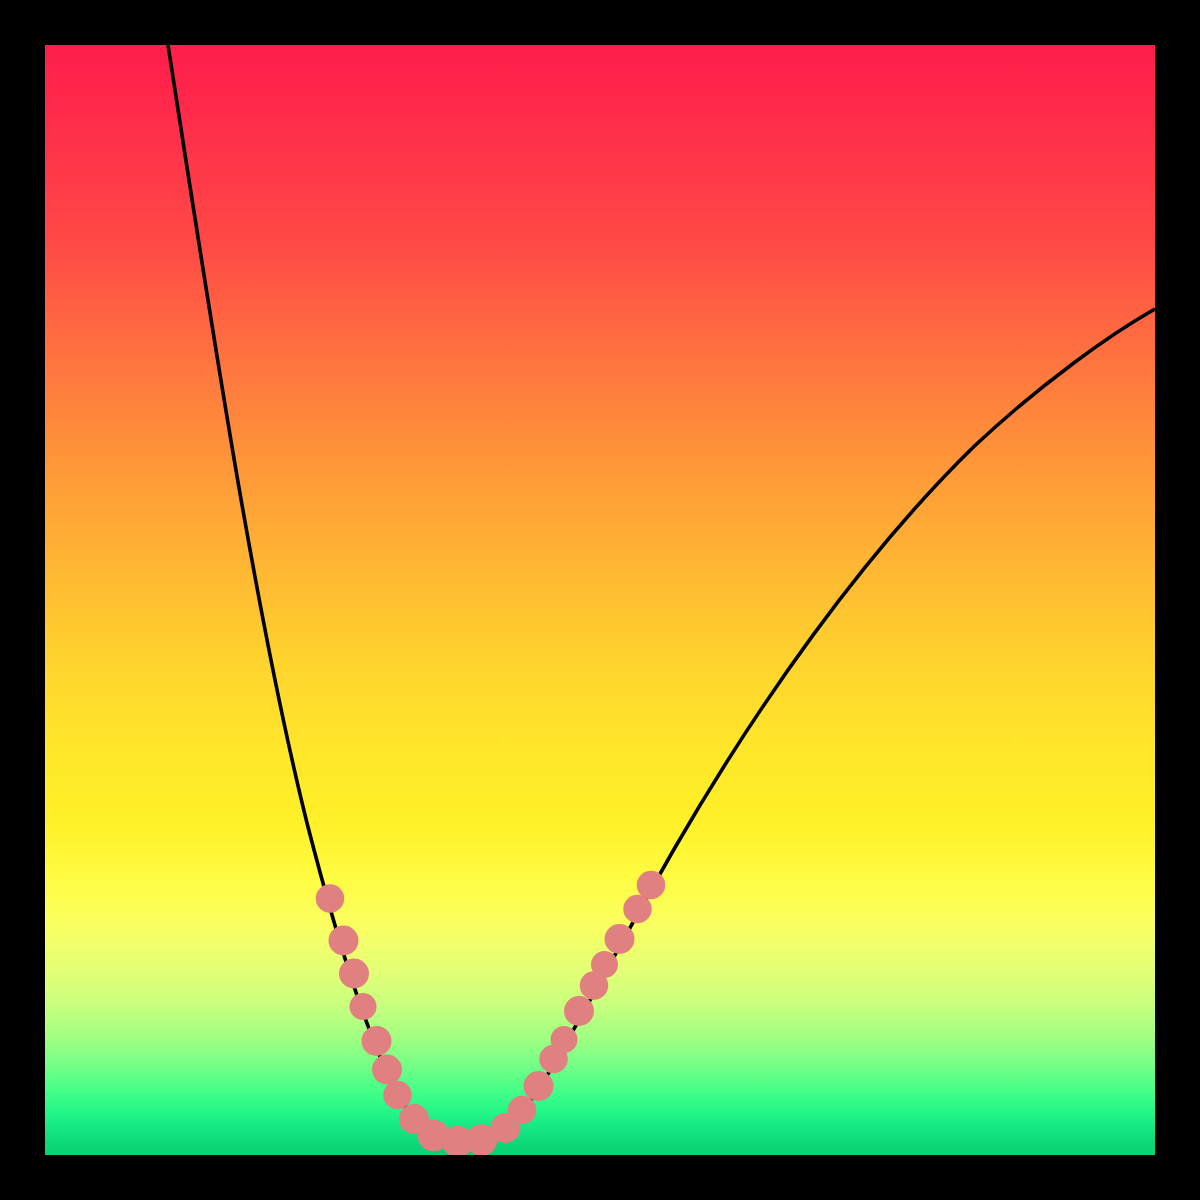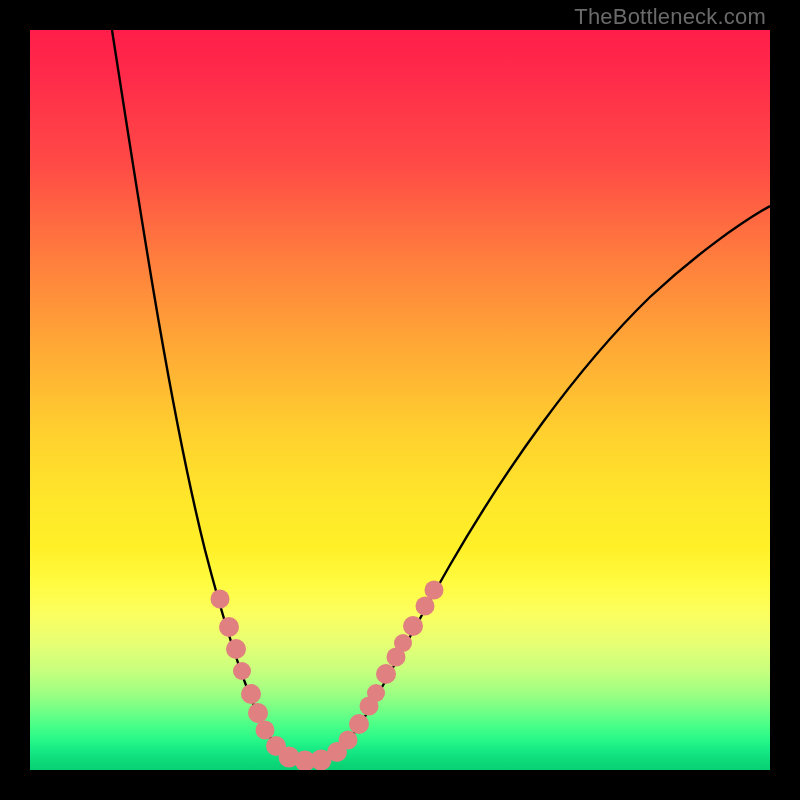--- a/index.html
+++ b/index.html
@@ -90,14 +90,13 @@
           <circle cx="346" cy="663" r="9" fill="#e08080"></circle>
           <circle cx="356" cy="644" r="10" fill="#e08080"></circle>
           <circle cx="366" cy="627" r="9.5" fill="#e08080"></circle>
           <circle cx="373" cy="613" r="9" fill="#e08080"></circle>
           <circle cx="383" cy="596" r="10" fill="#e08080"></circle>
           <circle cx="395" cy="576" r="9.5" fill="#e08080"></circle>
           <circle cx="404" cy="560" r="9.5" fill="#e08080"></circle>
         </g>
     </svg>
   </div>
-  <div class="watermark">TheBottleneck.com</div>
 </div>
 
 </body></html>

